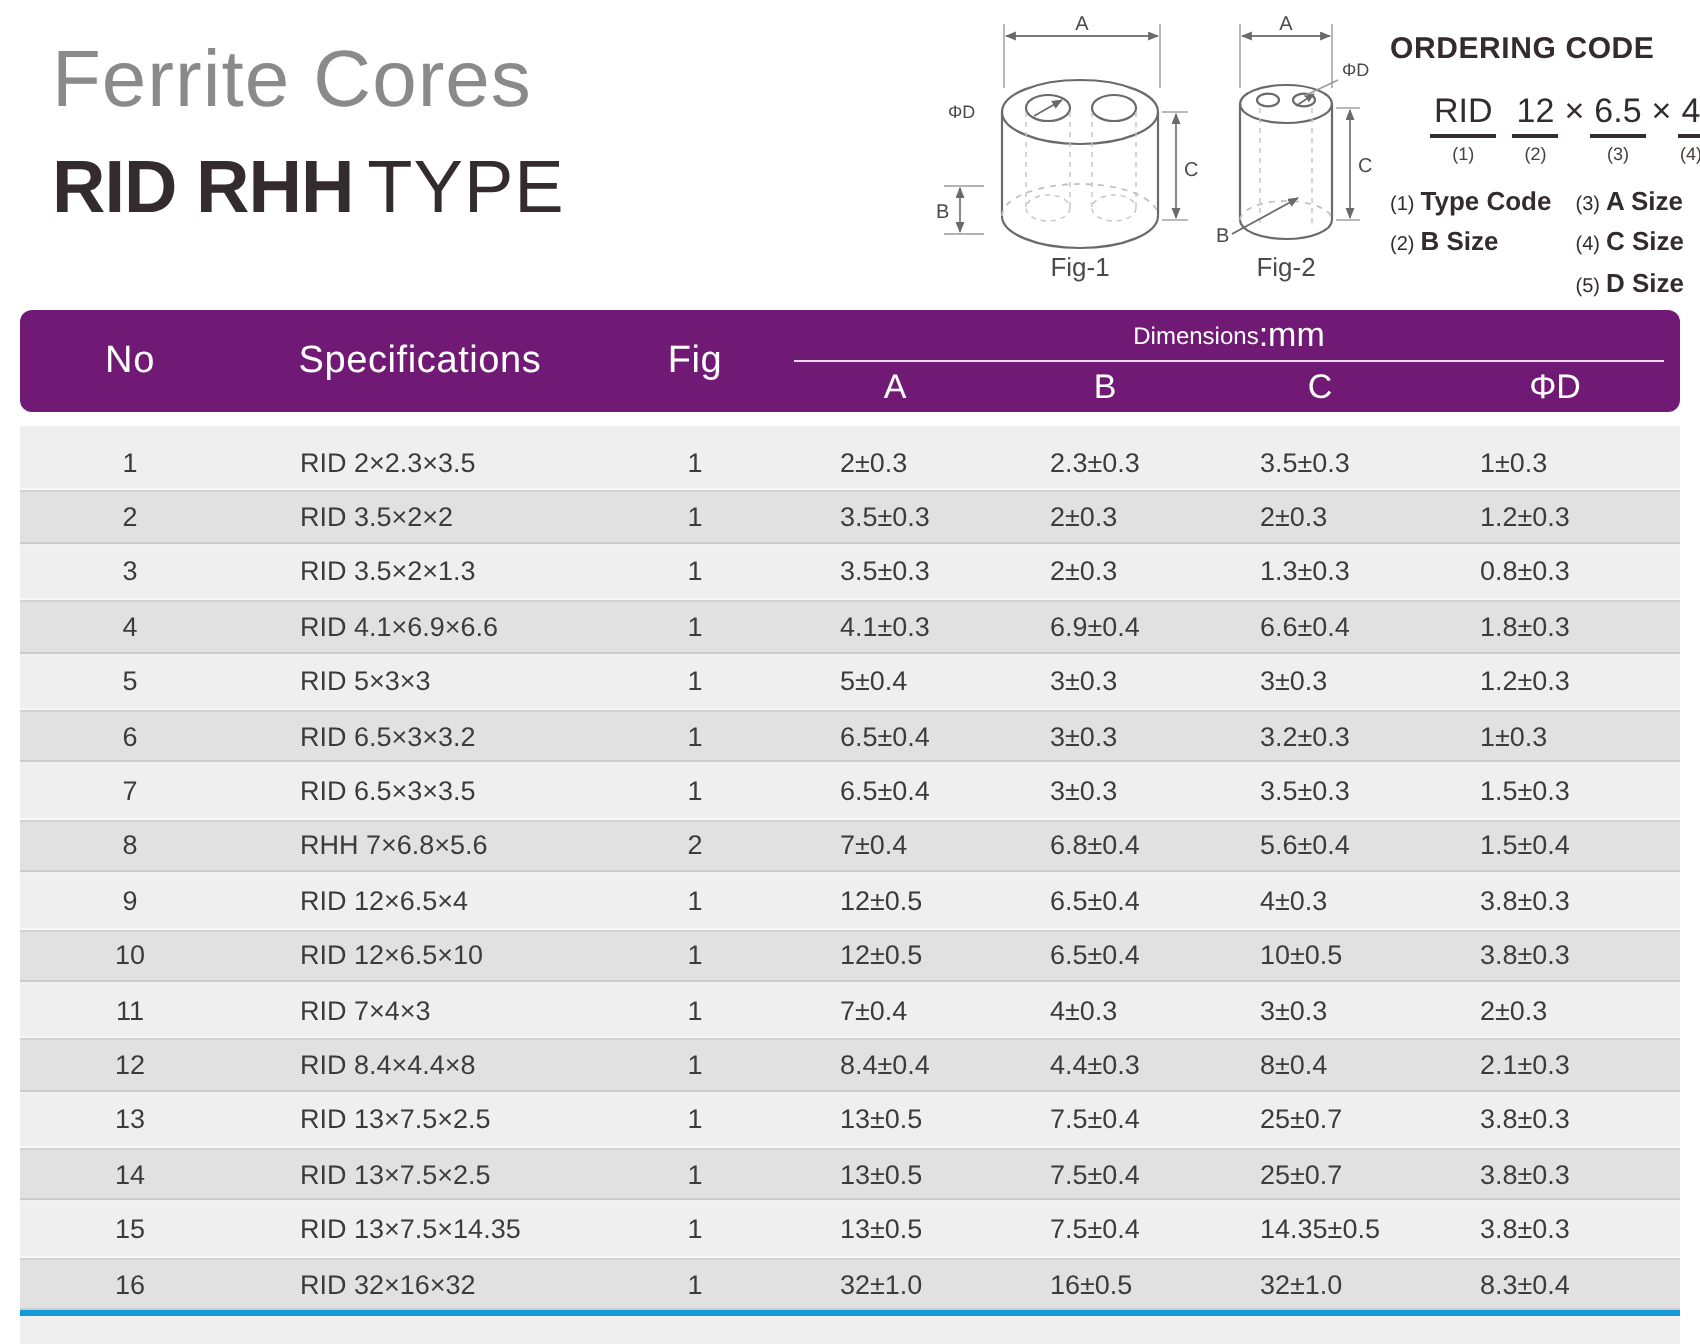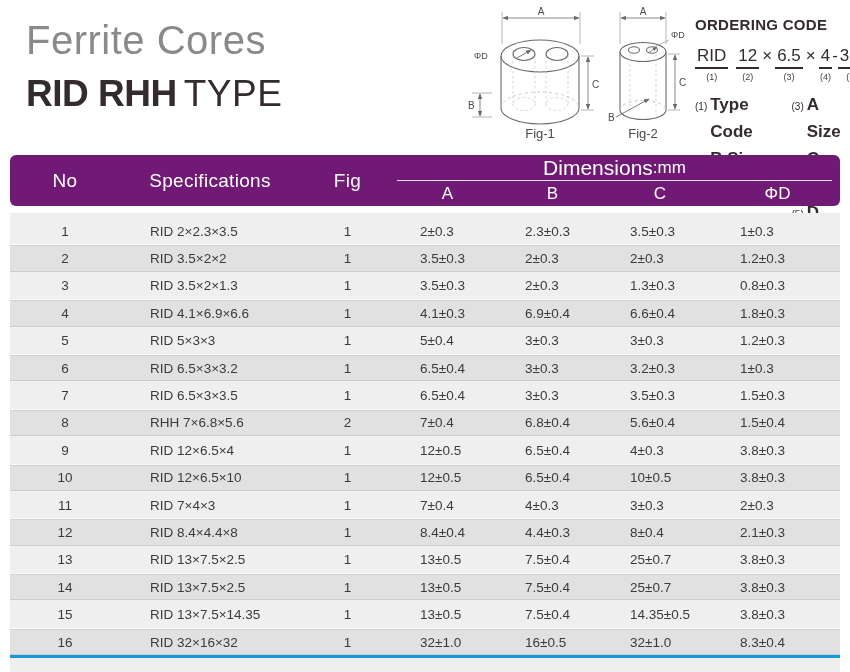--- a/index.html
+++ b/index.html
@@ -17,40 +17,40 @@
   .figs{position:absolute;left:462px;top:4px;width:232px;height:138px;}
   .figs text{font-family:"Liberation Sans", sans-serif;fill:#4a4a4a;}
 
   
   .ordering{position:absolute;left:695px;top:16px;width:152px;color:#332b2d;}
   .oc-head{font-size:15px;font-weight:700;letter-spacing:0.3px;}
   .oc-code{margin-top:13px;display:flex;align-items:flex-start;font-size:17px;font-weight:500;}
   .seg{display:flex;flex-direction:column;align-items:center;}
   .seg .t{border-bottom:2px solid #332b2d;padding:0 2px 1px;line-height:1.15;}
   .seg .m{font-size:9px;margin-top:3px;color:#46403f;}
-  .seg-rid{margin-right:8px;}
+  .seg-rid{margin-right:8px;margin-left:20px;}
   .sep{padding:0 3px;line-height:1.2;}
   .sep-dash{padding:0;}
   .oc-legend{margin-top:9px;display:flex;gap:12px;}
   .leg-col{display:flex;flex-direction:column;}
   .leg-item{display:flex;align-items:baseline;gap:3px;line-height:1.6;}
   .leg-item .lm{font-size:10px;}
-  .leg-item .ll{font-size:17px;font-weight:700;}
+  .leg-item .ll{font-size:13px;font-weight:700;}
 
   
   .thead{position:absolute;left:10px;top:155px;width:830px;height:51px;background:#701a75;
          border-radius:6px;color:#ffffff;display:flex;box-sizing:border-box;}
   .thead .hcell{display:flex;align-items:center;justify-content:center;font-size:19px;letter-spacing:0.3px;}
   .h-no{width:110px;}
   .h-spec{width:180px;}
   .h-fig{width:95px;}
   .h-dims{flex:1;display:flex;flex-direction:column;box-sizing:border-box;}
   .h-dims-top{height:25px;display:flex;align-items:center;justify-content:center;
               border-bottom:1px solid rgba(255,255,255,0.85);margin:0 8px 0 2px;}
-  .h-dims-top .grp{font-size:21px;}
+  .h-dims-top .grp{font-size:12px;}
   .h-dims-top .unit{font-size:17px;}
   .h-dims-sub{flex:1;display:flex;align-items:center;}
   .h-dims-sub span{display:block;text-align:center;font-size:17px;}
   .sub-a{width:105px;} .sub-b{width:105px;} .sub-c{width:110px;} .sub-d{width:125px;}
 
   .tbg{position:absolute;left:10px;top:213px;width:830px;height:459px;background:#efefef;}
   .rows{position:absolute;left:10px;top:218px;width:830px;}
   .trow{display:flex;height:27.4px;align-items:center;box-sizing:border-box;
         color:#3b3b3b;font-size:13.5px;border-bottom:1px solid rgba(255,255,255,0.55);}
   .trow:nth-child(even){background:#e1e1e1;

